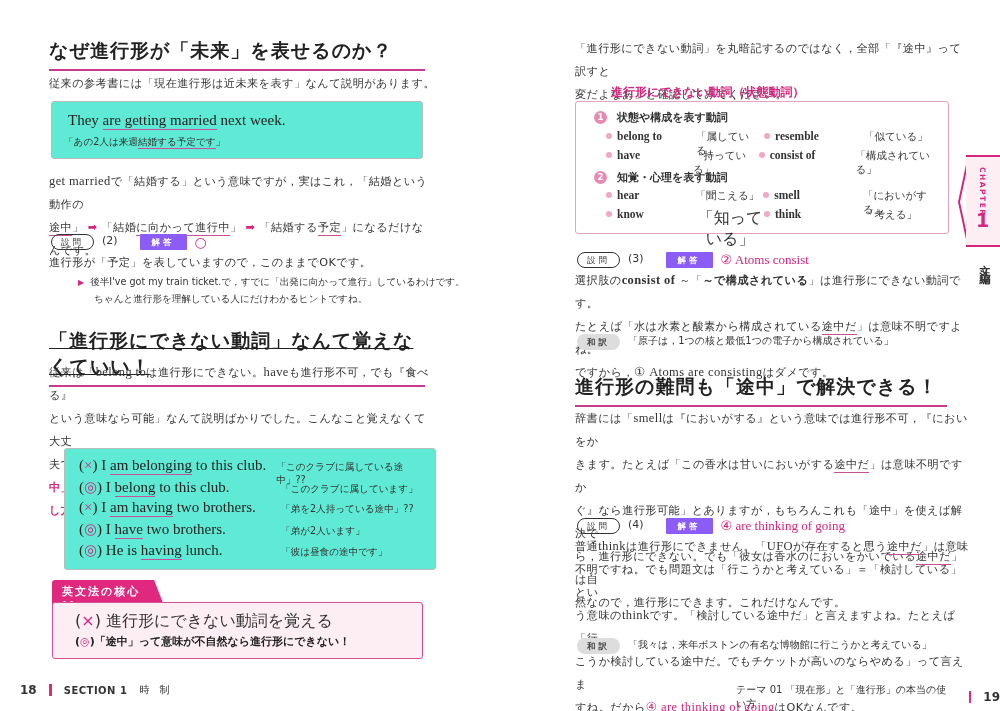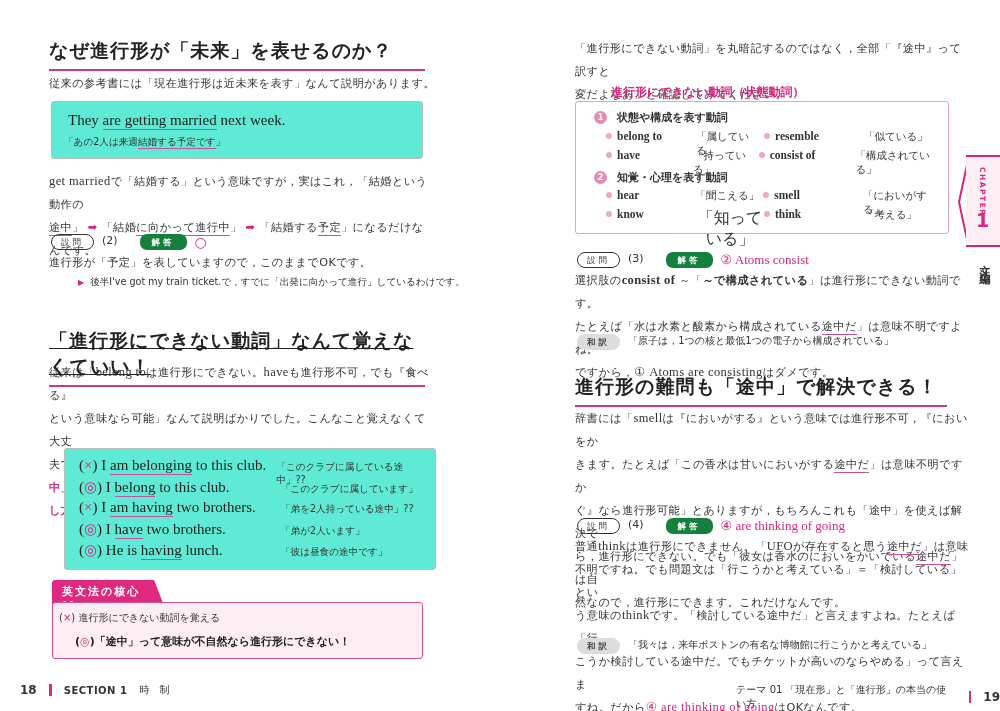--- a/index.html
+++ b/index.html
@@ -16,21 +16,21 @@
   .ul { border-bottom: 1.5px solid #c8509a; padding-bottom: 1px; }
   .pink { color: #d6257e; }
   .pink-b { color: #d6257e; font-weight: bold; }
   .b { font-weight: bold; }
 
   .box { position: absolute; border: 1.5px solid #bbb; border-radius: 3px; background: #5eead4; }
   .ex-en { font-size: 15px; color: #222; }
   .ex-ja { font-size: 9.6px; color: #333; }
 
   .tag-q { display: inline-block; border: 1.2px solid #333; border-radius: 9px; font-size: 8.5px; padding: 1px 9px; letter-spacing: 3px; line-height: 12px; color: #333; }
-  .tag-a { display: inline-block; background: #15803d; border-radius: 7px; font-size: 8.5px; padding: 2px 12px; letter-spacing: 3px; line-height: 12px; color: #fff; font-weight: bold; }
+  .tag-a { display: inline-block; background: #8b5cf6; border-radius: 1px; font-size: 8.5px; padding: 2px 12px; letter-spacing: 3px; line-height: 12px; color: #fff; font-weight: bold; }
   .tag-t { display: inline-block; background: #ddd; border-radius: 9px; font-size: 8.5px; padding: 2px 10px; letter-spacing: 3px; line-height: 12px; color: #444; font-weight: bold; }
   .qline { position: absolute; font-size: 11px; display: flex; gap: 8px; }
 
   .core-tab { position: absolute; background: #e0287f; color: #fff; font-weight: bold; font-size: 11px; letter-spacing: 2px; padding: 4px 10px; clip-path: polygon(0 0, 88% 0, 100% 100%, 0 100%); padding-right: 22px; border-radius: 3px 0 0 0; }
   .core-box { position: absolute; background: #fdeef4; border: 1.5px solid #d84e92; border-radius: 3px; }
 
   .vbox { position: absolute; border: 1.5px solid #e2a4c4; border-radius: 3px; background: #fff; }
   .vrow { position: absolute; font-size: 11.5px; display: flex; }
   .dot { display: inline-block; width: 6px; height: 6px; border-radius: 50%; background: #f0a8c6; margin-right: 5px; vertical-align: middle; position: relative; top: -1px; }
   .num-c { display: inline-block; width: 13px; height: 13px; border-radius: 50%; background: #e889b4; color: #fff; font-size: 8.5px; text-align: center; line-height: 13px; font-weight: bold; margin-right: 10px; }
@@ -76,20 +76,21 @@
 
   <div class="qline" style="left:51px; top:234px;">
     <span class="tag-q">設問</span>
     <span style="margin-right:14px;">(2)</span>
     <span class="tag-a">解答</span>
     <span class="pink" style="font-size:14px;">○</span>
   </div>
   <div class="p" style="left:49px; top:251px;">進行形が「予定」を表していますので，このままでOKです。</div>
   <div class="p-sm" style="left:78px; top:274px;">
     <div><span class="pink" style="font-size:8px; margin-right:6px;">▶</span><span>後半I've got my train ticket.で，すでに「出発に向かって進行」しているわけです。</span></div>
+    <div style="padding-left:16px;">ちゃんと進行形を理解している人にだけわかるヒントですね。</div>
   </div>
 
   <div class="h2" style="left:49px; top:328px; width:376px;text-decoration:underline;">「進行形にできない動詞」なんて覚えなくていい！</div>
 
   <div class="p" style="left:49px; top:361px; width:385px;">
     <div><span>従来は「</span><span class="serif" style="font-size:12.5px;">belong to</span><span>は進行形にできない。</span><span class="serif" style="font-size:12.5px;">have</span><span>も進行形不可，でも『食べる』</span></div>
     <div>という意味なら可能」なんて説明ばかりでした。こんなこと覚えなくて大丈</div>
     <div><span>夫です。進行形の特徴は「途中」でしたね。ということは，逆に</span><span class="pink-b">「途中」って訳</span></div>
     <div><span class="pink-b">し方が不自然なら進行形にできない</span><span>わけです。</span></div>
   </div>
@@ -114,21 +115,21 @@
         </div>
         <div style="position: absolute; left: 14px; top: 92px; width: 350px; display: flex; align-items: baseline;">
           <span class="ex-en serif" style="width:202px;">(<span class="pink">◎</span>) <span>He is </span><span class="ul">having</span><span> lunch.</span></span>
           <span class="ex-ja">「彼は昼食の途中です」</span>
         </div>
       </div>
   </div>
 
   <div class="core-tab" style="left:52px; top:580px; width:116px;">英文法の核心 !!</div>
   <div class="core-box" style="left:52px; top:602px; width:371px; height:57px;">
-    <div style="position:absolute; left:6px; top:8px; font-size:10px;">(<span class="pink">×</span>) <span>進行形にできない動詞を覚える</span></div>
+    <div style="position:absolute; left:22px; top:8px; font-size:16px;">(<span class="pink">×</span>) <span>進行形にできない動詞を覚える</span></div>
     <div style="position:absolute; left:22px; top:31px; font-size:11px; font-weight:bold; color:#222;">(<span class="pink">◎</span>)<span>「途中」って意味が不自然なら進行形にできない！</span></div>
   </div>
 
   <div class="footer" style="left:20px;">
     <span class="pno">18</span>
     <span class="bar"></span>
     <span style="font-weight:bold; letter-spacing:0.5px;">SECTION 1</span>
     <span>時　制</span>
   </div>
 </div>

